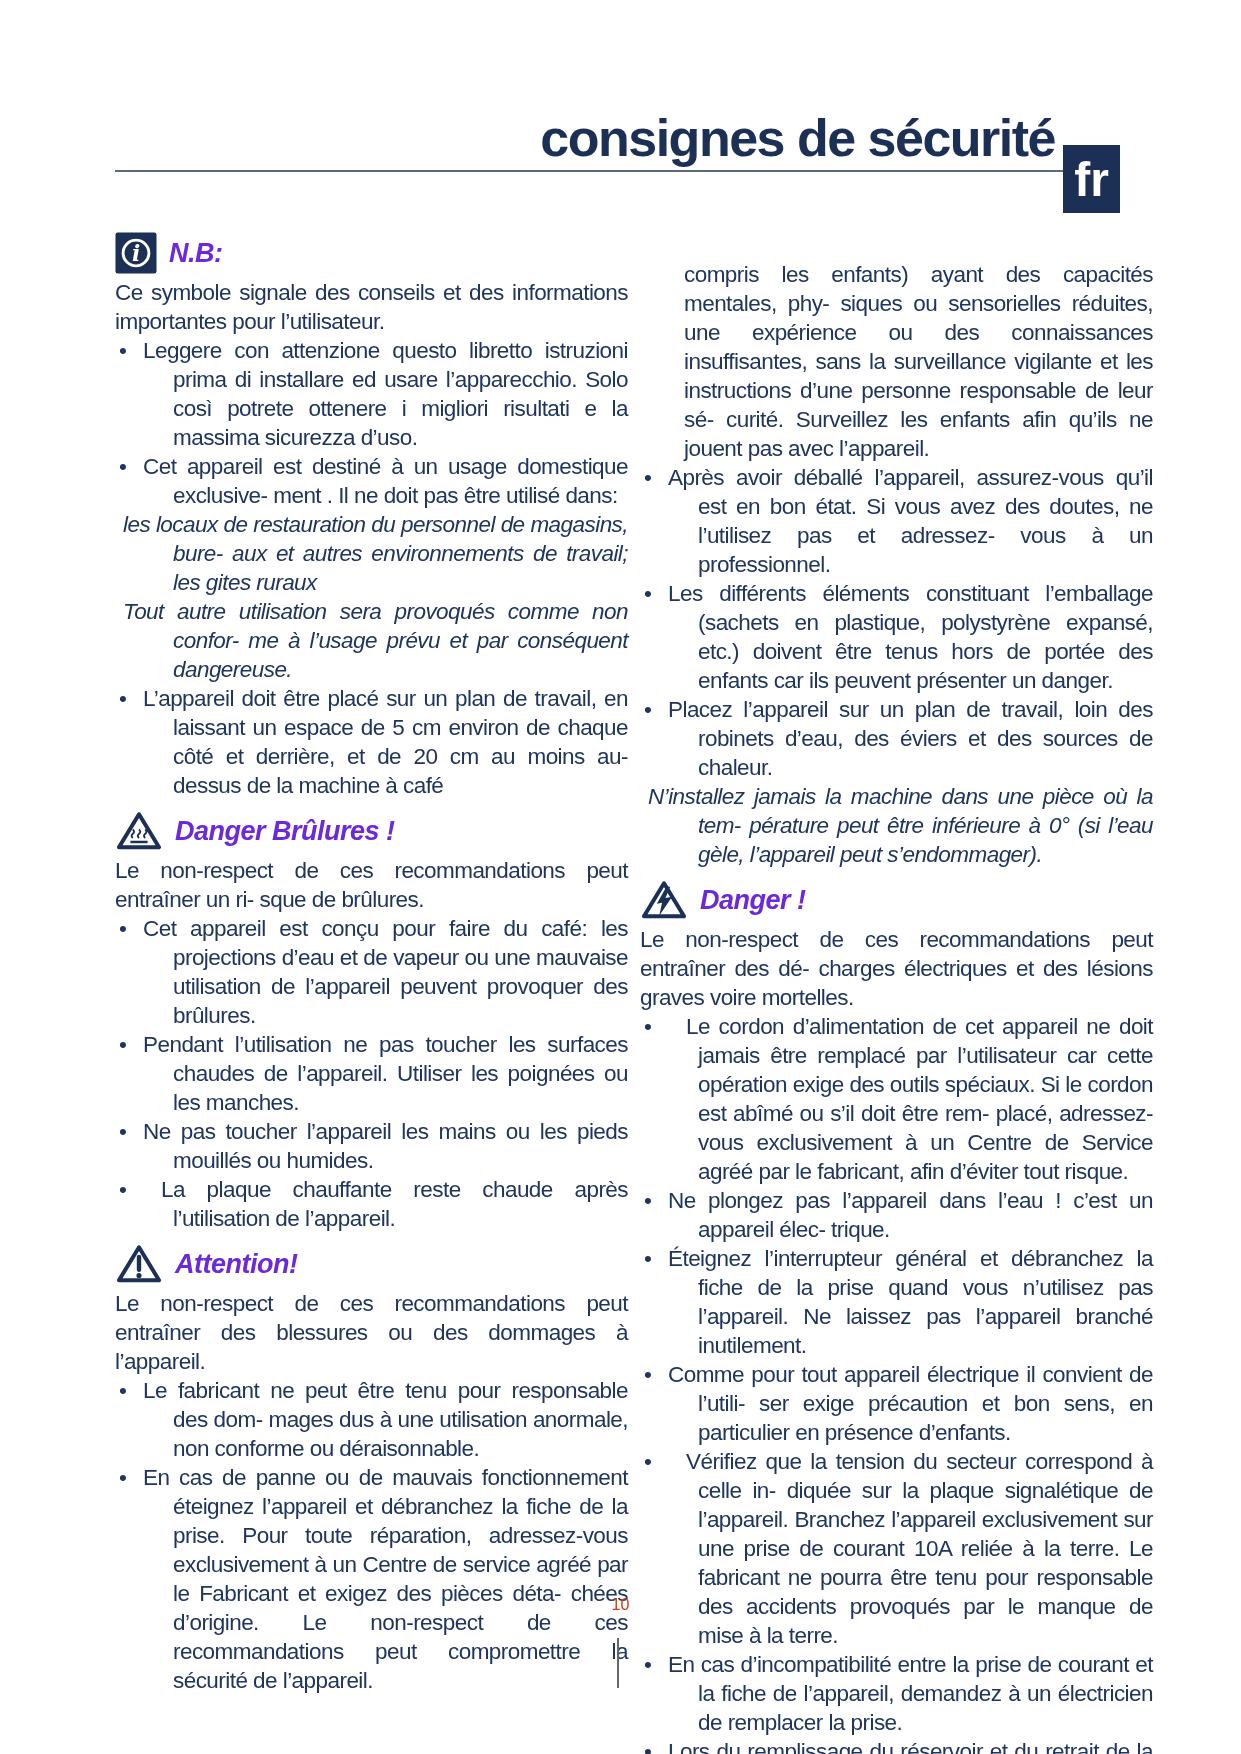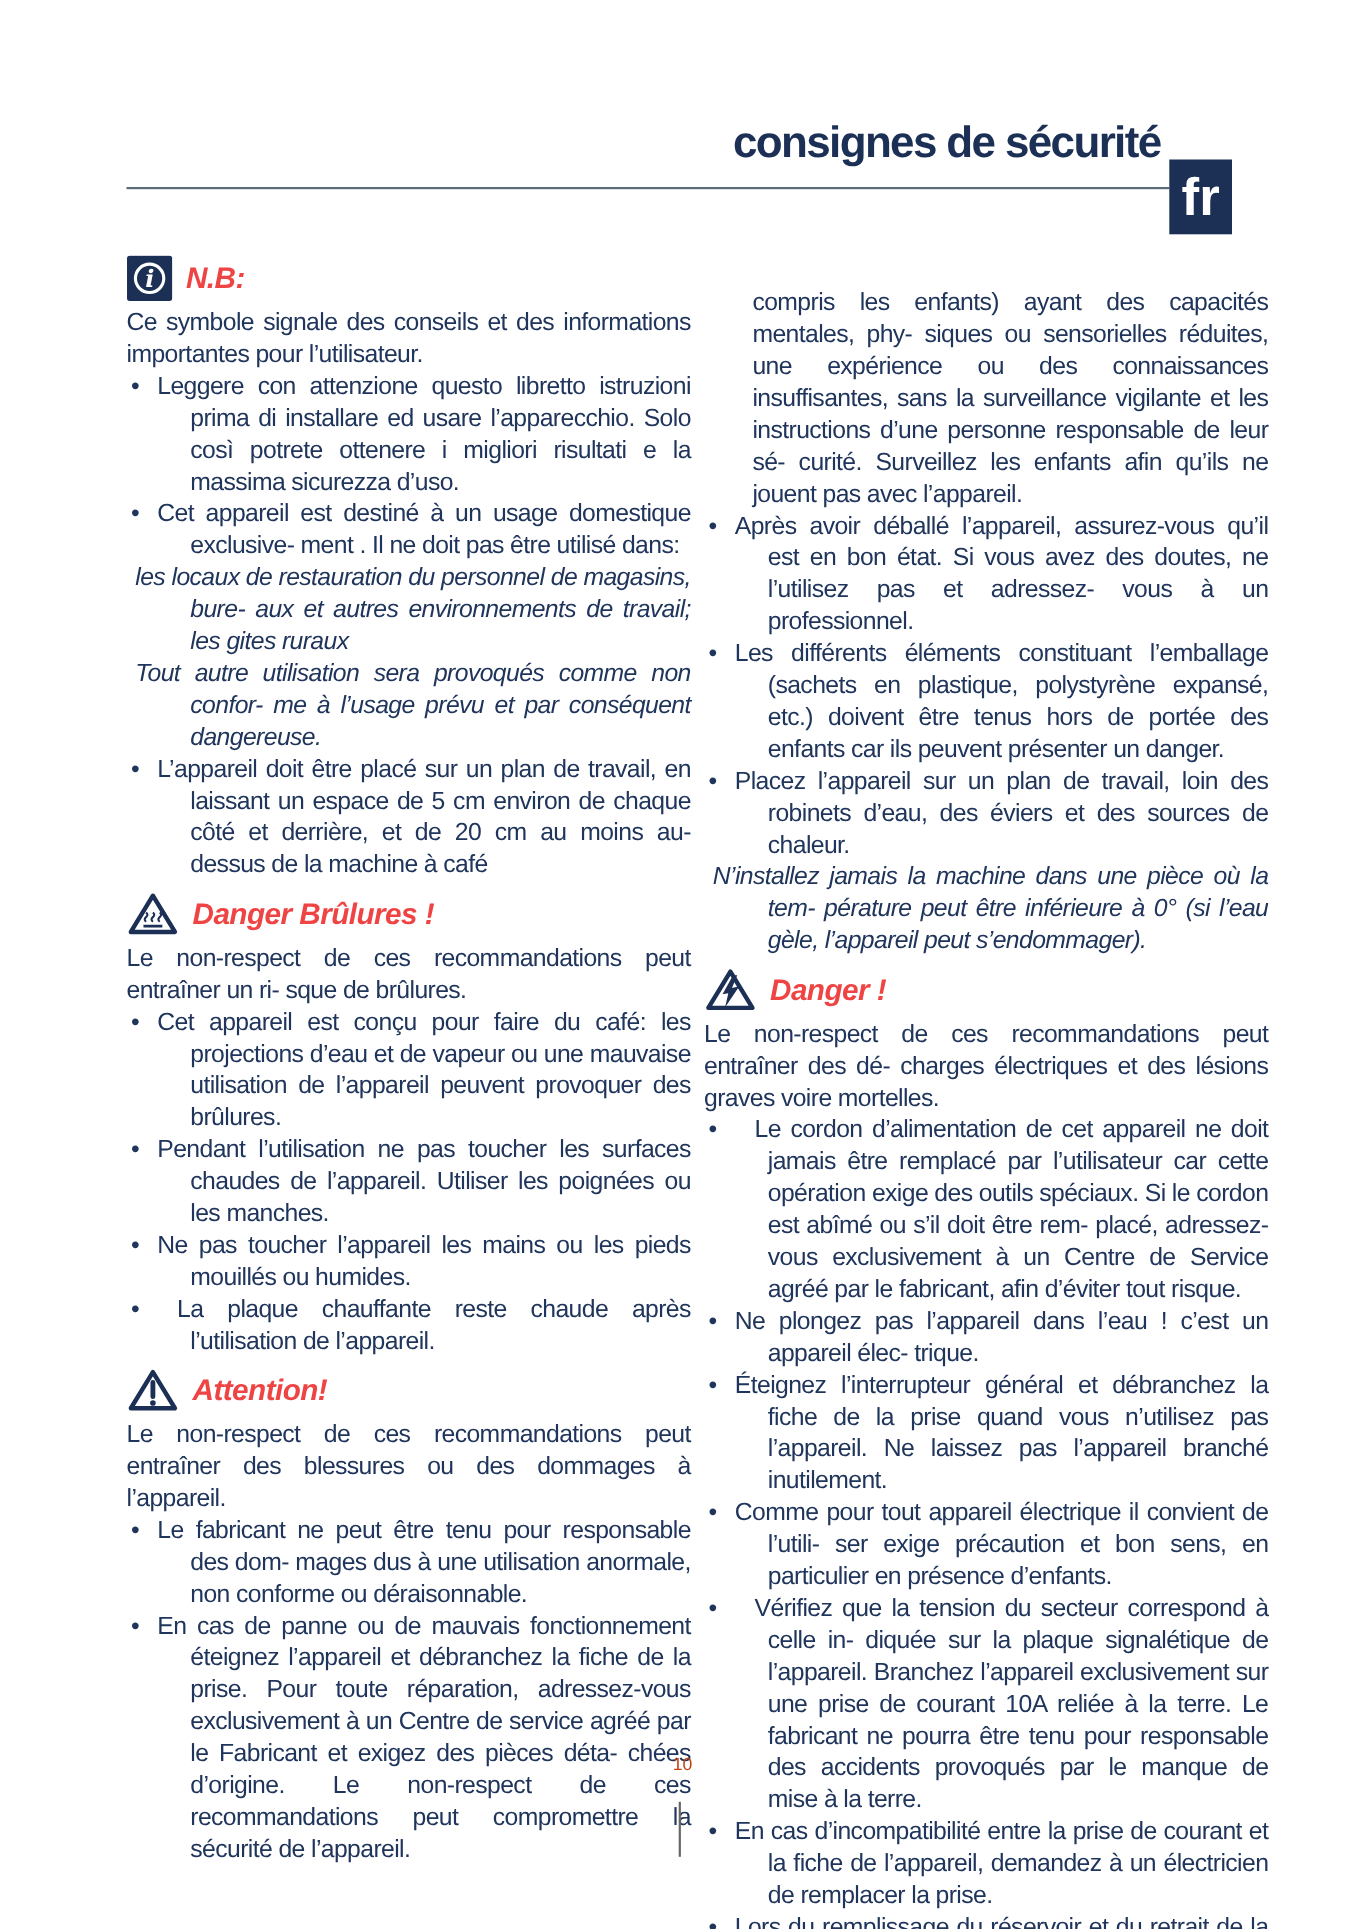--- a/index.html
+++ b/index.html
@@ -10,21 +10,21 @@
     background:#ffffff;
     font-family:"Liberation Sans", sans-serif;
     color:#20355c;
     overflow:hidden;
   }
   
   .header{position:relative;height:212px;}
   .rule{position:absolute;left:115px;right:178px;top:170px;height:2px;background:#5c6b78;}
   .title{
     position:absolute;right:186px;top:108px;
-    font-size:40px;font-weight:bold;letter-spacing:-1.5px;
+    font-size:52px;font-weight:bold;letter-spacing:-1.5px;
     color:#1c2f55;white-space:nowrap;
   }
   .badge{
     position:absolute;left:1063px;top:145px;width:57px;height:68px;
     background:#1c2f55;color:#ffffff;
     display:flex;align-items:center;justify-content:center;
     font-size:48px;font-weight:bold;
   }
   
   .columns{
@@ -41,21 +41,21 @@
   .indent{padding-left:58px;text-indent:-50px;font-style:italic;}
   .cont{padding-left:44px;margin-top:38px;}
   
   .heading{
     display:flex;align-items:center;
     margin:10px 0 4px 0;text-align:left;text-indent:0;
   }
   .h-icon{display:inline-flex;flex:none;margin-right:12px;}
   .h-label{
     font-size:27px;font-weight:bold;font-style:italic;
-    color:#ef4444;letter-spacing:-0.5px;
+    color:#6d28d9;letter-spacing:-0.5px;
   }
   
   .footer{position:absolute;left:0;top:1596px;width:100%;text-align:center;}
   .page-num{font-size:16px;color:#c2410c;display:inline-block;}
   .footer-line{position:absolute;left:617px;top:42px;width:2px;height:50px;background:#666;}
 </style>
 </head>
 <body>
 
 <div class="page">

